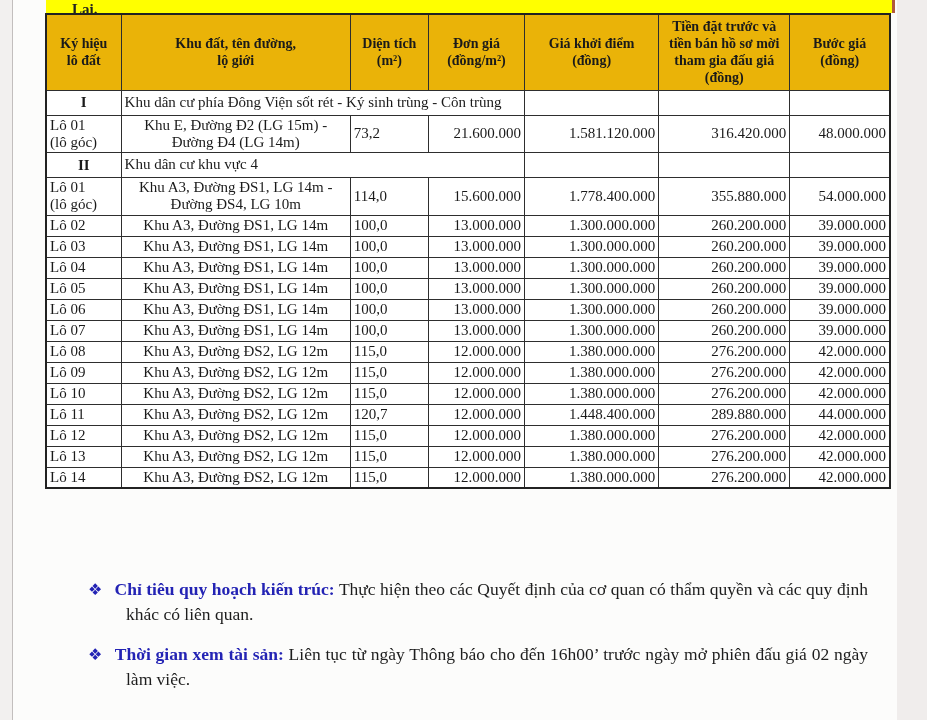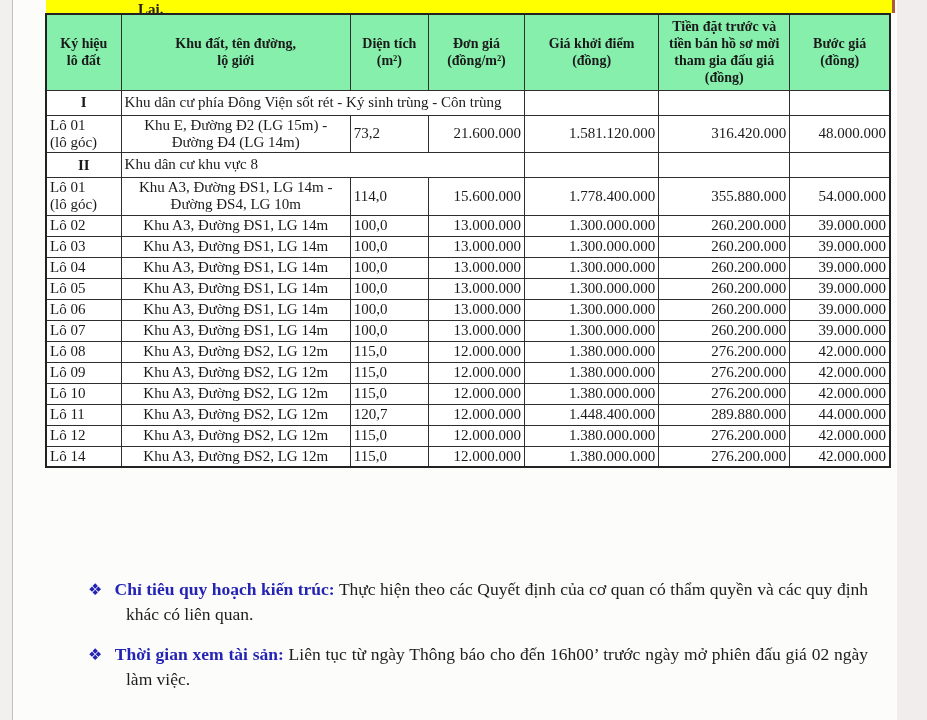--- a/index.html
+++ b/index.html
@@ -22,36 +22,36 @@
   }
   
   .yellow-bar {
     position:absolute; left:46px; top:0; width:849px; height:13px;
     background:#ffff00;
     border-right:3px solid #b05a3c;
     overflow:hidden;
   }
   .yellow-bar .clipped {
     display:inline-block;
-    margin:-9px 0 0 92px;
+    margin:-9px 0 0 26px;
     font-weight:bold; font-size:15px; color:#222;
   }
   
   table.auction {
     position:absolute; left:45px; top:13px;
     width:846px;
     border-collapse:collapse; table-layout:fixed;
     background:#fff;
   }
   table.auction, table.auction th, table.auction td {
     border:1px solid #2e2e2e;
   }
   table.auction { border:2px solid #222; }
   table.auction th {
-    background:#86efac;
+    background:#eab308;
     font-weight:bold; font-size:14px; line-height:1.22;
     padding:3px 2px; text-align:center; vertical-align:middle;
     height:76px;
   }
   table.auction td {
     font-size:15px; padding:1px 3px; vertical-align:middle;
     height:21px;
   }
   td.section-label { text-align:center; font-weight:bold; font-size:16px; }
   td.section-title {
@@ -146,21 +146,21 @@
         </td>
         <td class="cell-location">Khu E, Đường Đ2 (LG 15m) - Đường Đ4 (LG 14m)</td>
         <td class="cell-area">73,2</td>
         <td class="cell-money">21.600.000</td>
         <td class="cell-money">1.581.120.000</td>
         <td class="cell-money">316.420.000</td>
         <td class="cell-money cell-step">48.000.000</td>
       </tr>
       <tr class="section-row">
         <td class="section-label">II</td>
-        <td class="section-title" colspan="3">Khu dân cư khu vực 8</td>
+        <td class="section-title" colspan="3">Khu dân cư khu vực 4</td>
         <td class="empty-cell"></td>
         <td class="empty-cell"></td>
         <td class="empty-cell"></td>
       </tr>
       <tr class="data-row">
         <td class="cell-code">
           <div>Lô 01</div>
           <div>(lô góc)</div>
         </td>
         <td class="cell-location">Khu A3, Đường ĐS1, LG 14m - Đường ĐS4, LG 10m</td>
@@ -276,20 +276,31 @@
         <td class="cell-location">Khu A3, Đường ĐS2, LG 12m</td>
         <td class="cell-area">120,7</td>
         <td class="cell-money">12.000.000</td>
         <td class="cell-money">1.448.400.000</td>
         <td class="cell-money">289.880.000</td>
         <td class="cell-money cell-step">44.000.000</td>
       </tr>
       <tr class="data-row">
         <td class="cell-code">
           <div>Lô 12</div>
+        </td>
+        <td class="cell-location">Khu A3, Đường ĐS2, LG 12m</td>
+        <td class="cell-area">115,0</td>
+        <td class="cell-money">12.000.000</td>
+        <td class="cell-money">1.380.000.000</td>
+        <td class="cell-money">276.200.000</td>
+        <td class="cell-money cell-step">42.000.000</td>
+      </tr>
+      <tr class="data-row">
+        <td class="cell-code">
+          <div>Lô 13</div>
         </td>
         <td class="cell-location">Khu A3, Đường ĐS2, LG 12m</td>
         <td class="cell-area">115,0</td>
         <td class="cell-money">12.000.000</td>
         <td class="cell-money">1.380.000.000</td>
         <td class="cell-money">276.200.000</td>
         <td class="cell-money cell-step">42.000.000</td>
       </tr>
       <tr class="data-row">
         <td class="cell-code">

